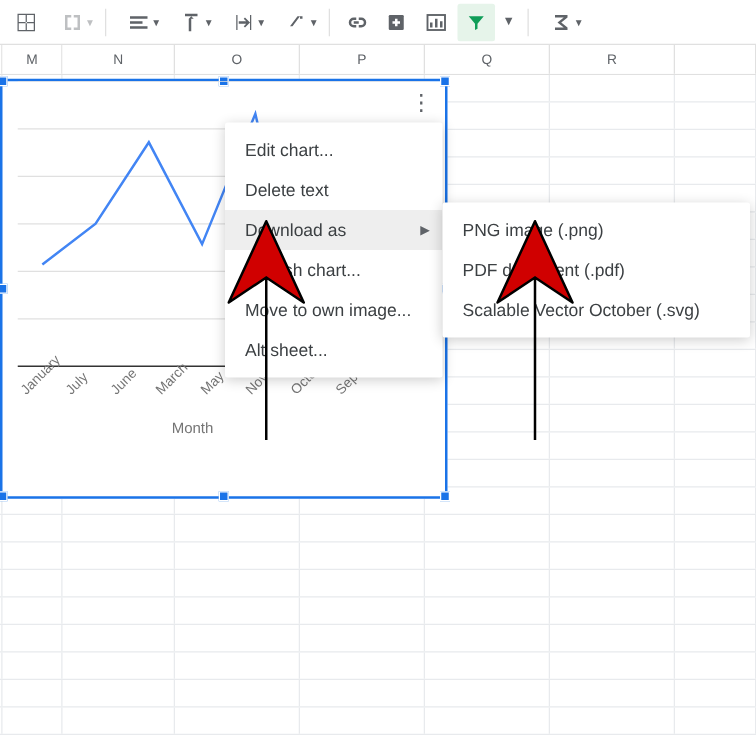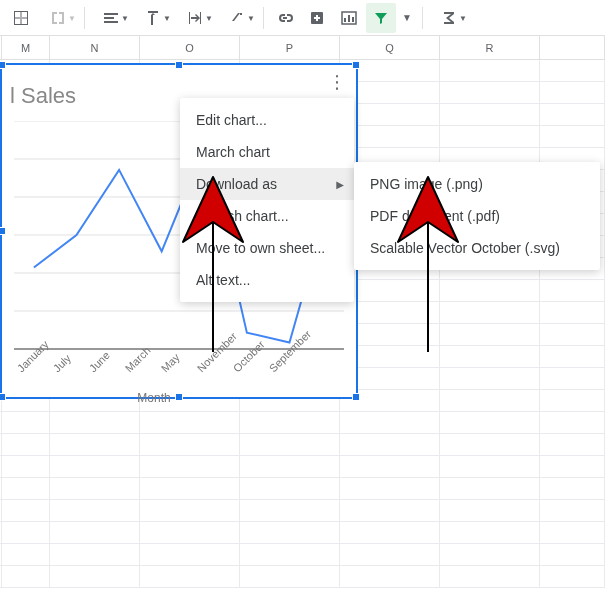--- a/index.html
+++ b/index.html
@@ -383,21 +383,20 @@
       <div class="sel-handle sh-tl"></div>
       <div class="sel-handle sh-tm"></div>
       <div class="sel-handle sh-tr"></div>
       <div class="sel-handle sh-lm"></div>
       <div class="sel-handle sh-rm"></div>
       <div class="sel-handle sh-bl"></div>
       <div class="sel-handle sh-bm"></div>
       <div class="sel-handle sh-br"></div>
 
       <div class="kebab">⋮</div>
-      <div class="chart-title">l Sales</div>
       <div class="chart-area">
         <svg width="100%" height="100%" viewBox="0 0 332 230" preserveAspectRatio="none">
           <line x1="0" y1="0" x2="332" y2="0" stroke="#e0e0e0"></line>
           <line x1="0" y1="38" x2="332" y2="38" stroke="#e0e0e0"></line>
           <line x1="0" y1="76" x2="332" y2="76" stroke="#e0e0e0"></line>
           <line x1="0" y1="114" x2="332" y2="114" stroke="#e0e0e0"></line>
           <line x1="0" y1="152" x2="332" y2="152" stroke="#e0e0e0"></line>
           <line x1="0" y1="190" x2="332" y2="190" stroke="#e0e0e0"></line>
           <line x1="0" y1="228" x2="332" y2="228" stroke="#333" stroke-width="1.2"></line>
           <polyline id="chart-poly" fill="none" stroke="#4285f4" stroke-width="2" points="20,146.57142857142856 62.857142857142854,114 105.71428571428571,48.85714285714286 148.57142857142856,130.28571428571428 191.42857142857142,26.05714285714288 234.28571428571428,211.71428571428572 277.1428571428571,221.4857142857143 320,71.65714285714284"></polyline>
@@ -410,25 +409,25 @@
           <span class="axis-label">March</span>
           <span class="axis-label">May</span>
           <span class="axis-label">November</span>
           <span class="axis-label">October</span>
           <span class="axis-label">September</span>
         </div>
       <div class="axis-title">Month</div>
     </div>
       <div class="menu" id="menu">
         <div class="menu-item">Edit chart...</div>
-        <div class="menu-item">March chart</div>
+        <div class="menu-item">Delete text</div>
         <div class="menu-item highlight">Download as<span class="submenu-caret">▶</span></div>
         <div class="menu-item">Publish chart...</div>
-        <div class="menu-item">Move to own sheet...</div>
-        <div class="menu-item">Alt text...</div>
+        <div class="menu-item">Move to own image...</div>
+        <div class="menu-item">Alt sheet...</div>
       </div>
       <div class="submenu" id="submenu">
         <div class="menu-item">PNG image (.png)</div>
         <div class="menu-item">PDF document (.pdf)</div>
         <div class="menu-item">Scalable Vector October (.svg)</div>
       </div>
       <div class="arrow" style="left:168px; top:112px;">
       <svg width="90" height="180">
           <path d="M 45 180 L 45 50 L 15 70 L 45 5 L 75 70 L 45 50 Z" fill="#d00000" stroke="#000" stroke-width="2" stroke-linejoin="round"></path>
         </svg>

